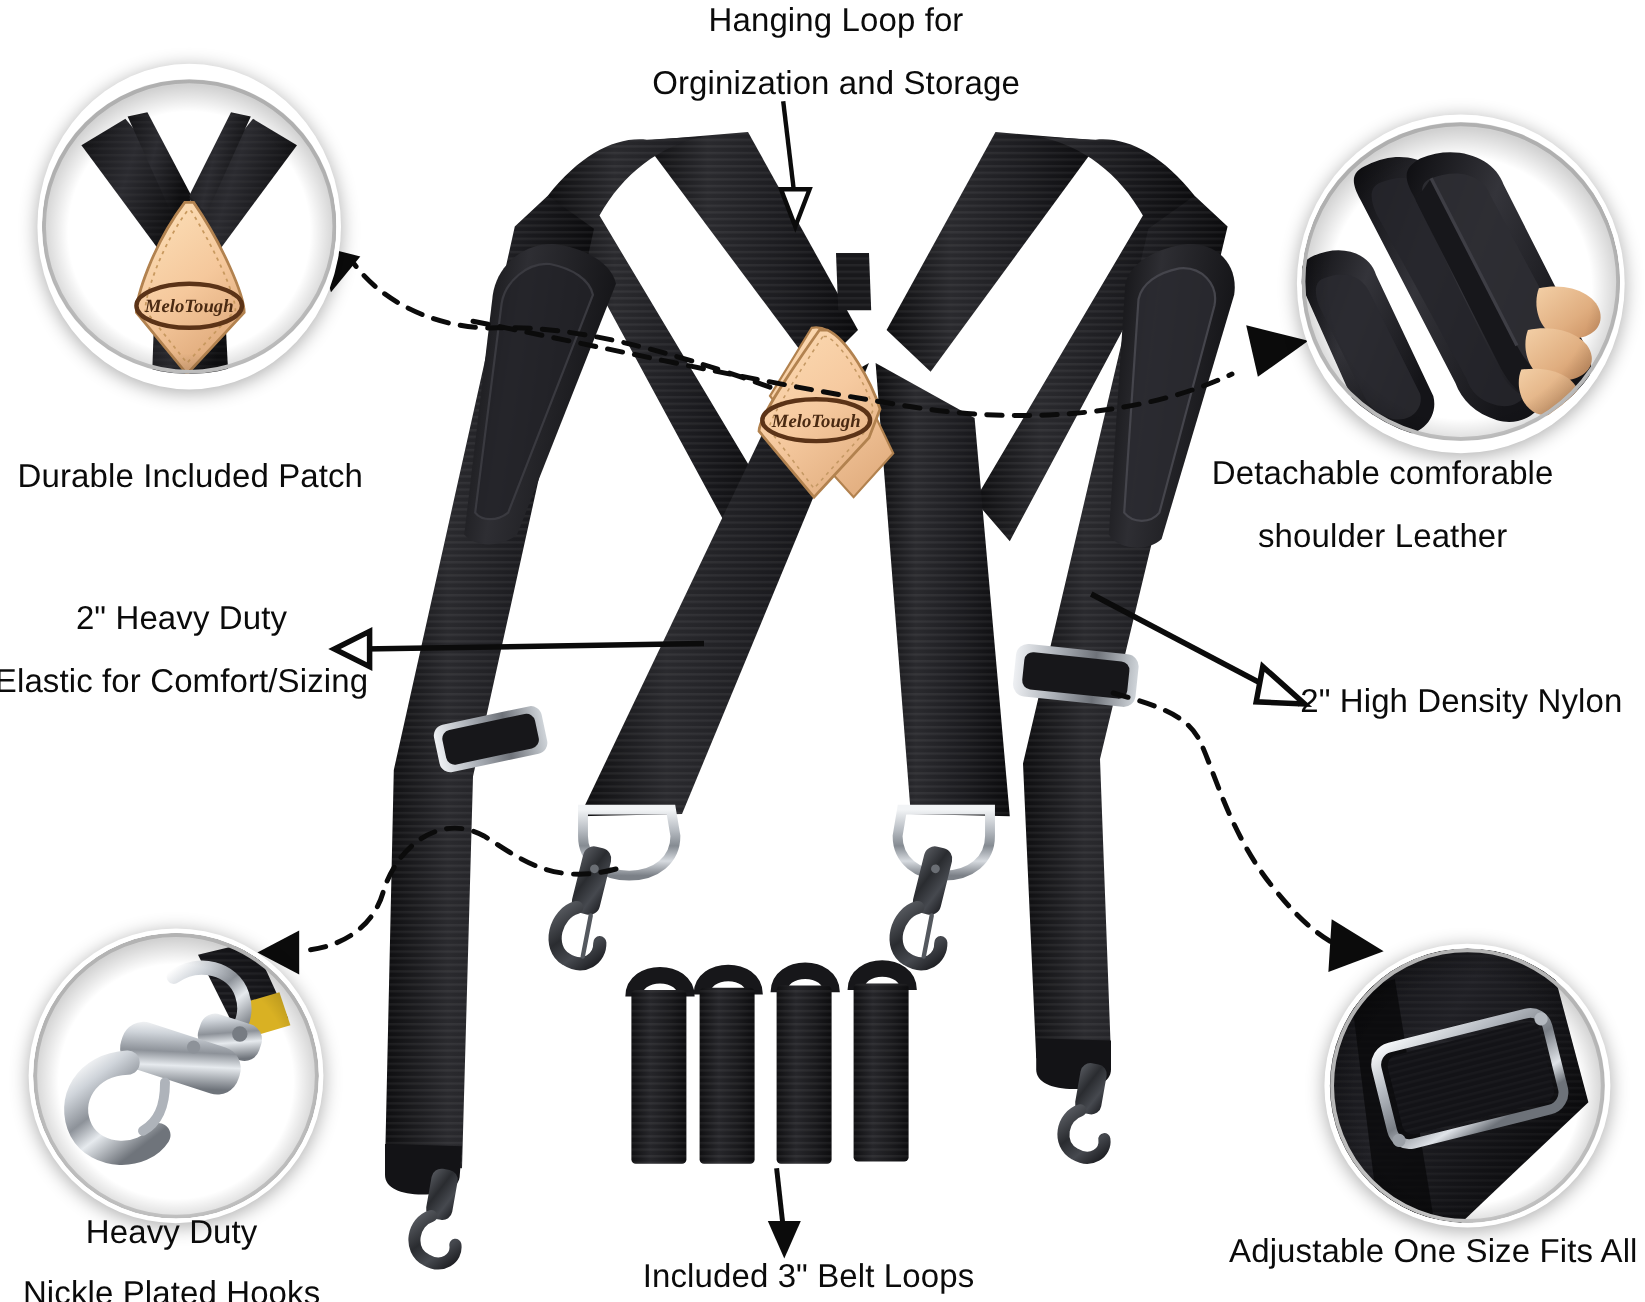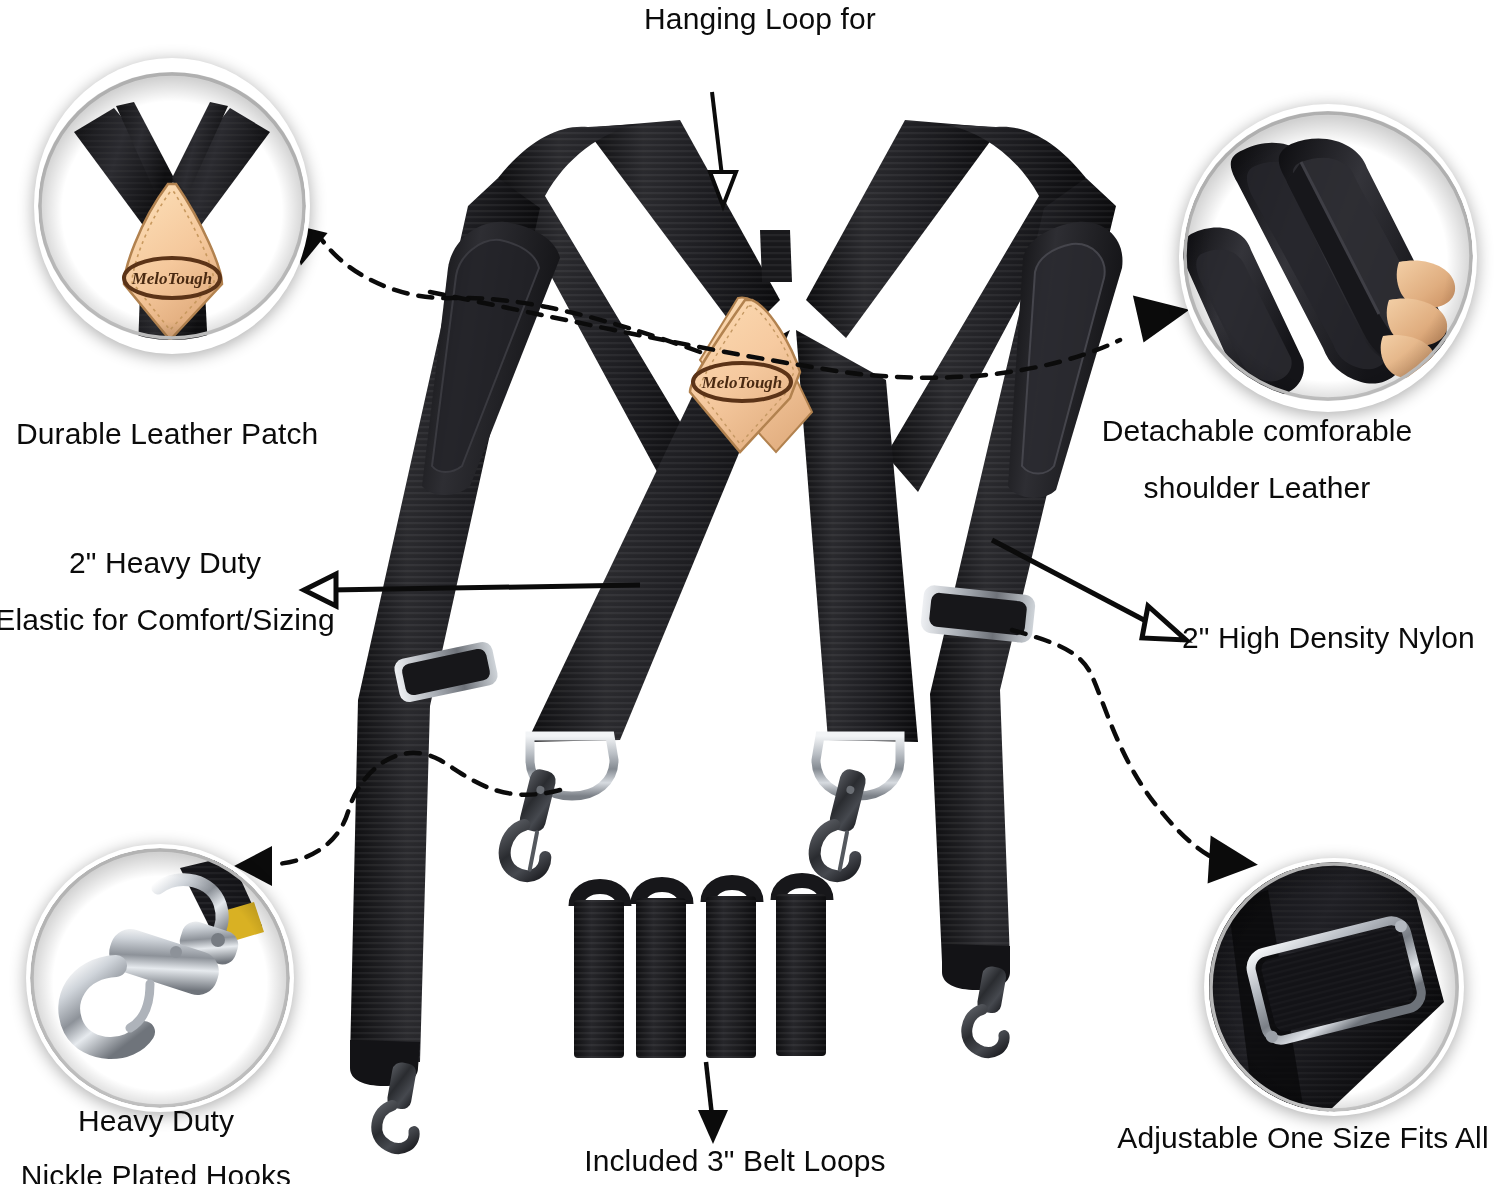--- a/index.html
+++ b/index.html
@@ -448,24 +448,25 @@
           </g>
         </g>
         <circle cx="126" cy="125" r="123" fill="none" stroke="#dcdcdc" stroke-width="3.5"></circle>
         <circle cx="126" cy="125" r="125" fill="url(#insetShadow)"></circle>
       </svg>
     </div>
   </div>
 
   <div class="lbl center" style="left:560px; top:-2px; width:400px;">
     <div>Hanging Loop for</div>
+    <div style="margin-top:14px;">Orginization and Storage</div>
   </div>
 
   <div class="lbl" style="left:16px; top:413px;">
-    <div>Durable Leather Patch</div>
+    <div>Durable Included Patch</div>
   </div>
 
   <div class="lbl center" style="left:-6px; top:542px; width:342px;">
     <div>2" Heavy Duty</div>
     <div style="margin-top:14px;">Elastic for Comfort/Sizing</div>
   </div>
 
   <div class="lbl center" style="left:-4px; top:1100px; width:320px;">
     <div>Heavy Duty</div>
     <div style="margin-top:12px;">Nickle Plated Hooks</div>

